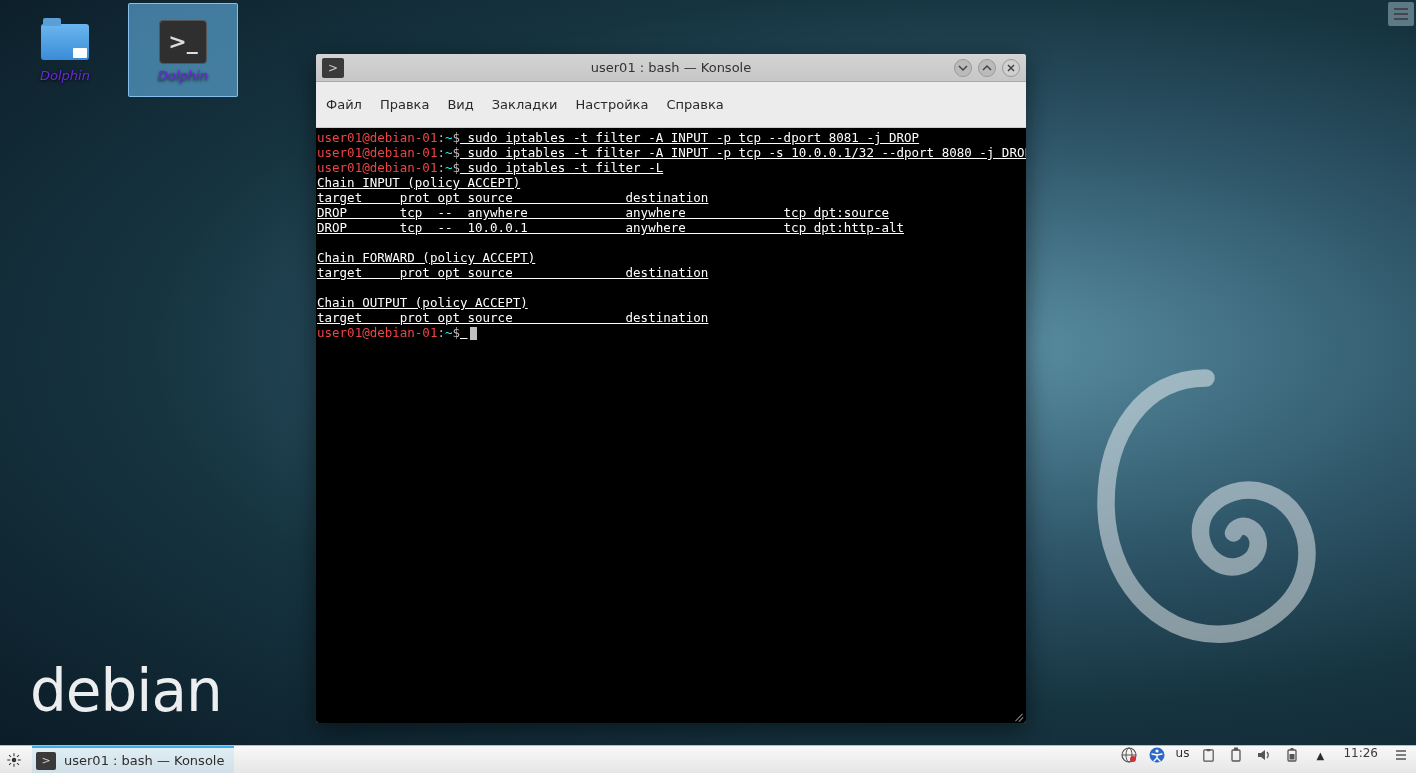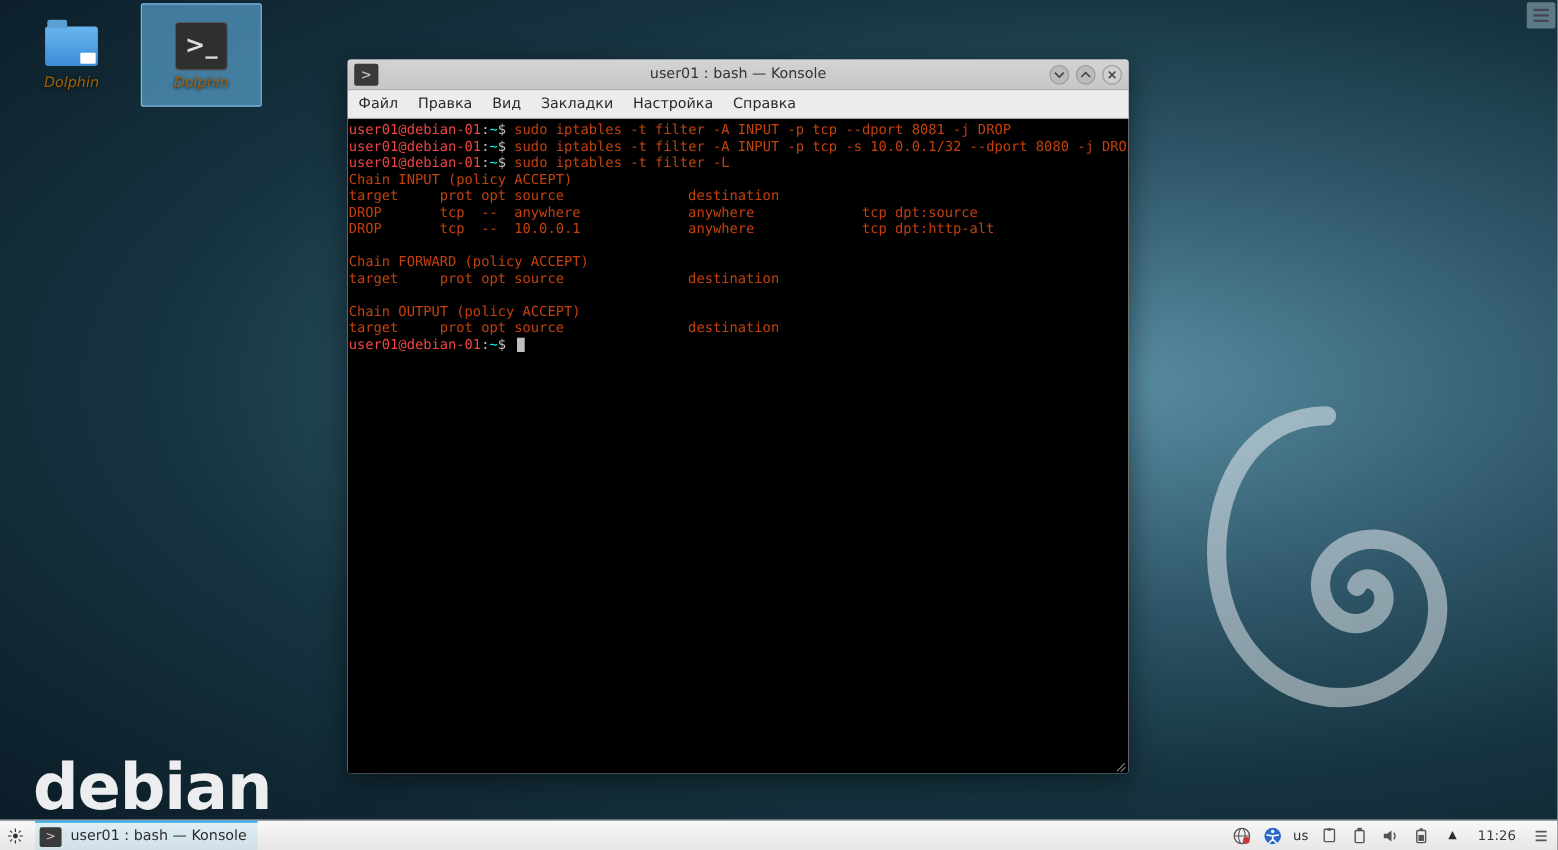--- a/index.html
+++ b/index.html
@@ -10,74 +10,74 @@
   font-family: "DejaVu Sans", Arial, sans-serif;
   background: radial-gradient(ellipse at 70% 45%, #5a8fa3 0%, #2e5568 35%, #163440 60%, #0a1a25 100%);
   position: relative;
 }
 
 
 .desktop-icons { position: absolute; top: 3px; left: 10px; display: flex; gap: 8px; }
 .desktop-icon { width: 110px; height: 94px; display: flex; flex-direction: column; align-items: center; justify-content: center; border-radius: 2px; cursor: pointer; }
 .desktop-icon.selected { background: rgba(100,180,230,0.6); border: 1px solid rgba(150,210,255,0.8); }
 .icon-img { width: 52px; height: 48px; display: flex; align-items: center; justify-content: center; }
-.icon-label { margin-top: 2px; color: #a16207; font-style: italic; font-size: 13px; font-weight: 500; text-shadow: 0 1px 3px rgba(0,0,0,0.9); }
+.icon-label { margin-top: 2px; color: #6d28d9; font-style: italic; font-size: 13px; font-weight: 500; text-shadow: 0 1px 3px rgba(0,0,0,0.9); }
 
 .folder-shape { width: 48px; height: 36px; background: linear-gradient(#6bb6f0,#3a8cd6); border-radius: 3px; position: relative; }
 .folder-shape::before { content: ""; position: absolute; top: -6px; left: 2px; width: 18px; height: 8px; background: #5a9fd6; border-radius: 2px 2px 0 0; }
 .folder-badge { position: absolute; bottom: 2px; right: 2px; width: 14px; height: 10px; background: #fff; border-radius: 1px; }
 
 .term-shape { width: 48px; height: 44px; background: #2f2f2f; border-radius: 4px; display:flex; align-items:center; justify-content:center; border: 1px solid #555;}
 .term-shape span { color:#ddd; font-size: 22px; font-weight:bold; }
 
 
-.debian-word { position: absolute; left: 30px; bottom: 24px; color: rgba(255,255,255,0.92); font-size: 58px; font-weight: bold; letter-spacing: -1px; font-style: normal; }
+.debian-word { position: absolute; left: 30px; bottom: 48px; color: rgba(255,255,255,0.92); font-size: 58px; font-weight: normal; letter-spacing: -1px; font-style: normal; }
 
 
 .swirl { position: absolute; right: 80px; bottom: 120px; width: 260px; height: 300px; opacity: 0.55; }
 
 
 .top-hamburger { position: absolute; top: 2px; right: 2px; width: 26px; height: 24px; background: rgba(140,170,180,0.6); border-radius: 2px; display:flex; flex-direction:column; justify-content:center; align-items:center; gap:3px; cursor:pointer; }
 .top-hamburger span { display:block; width:14px; height:2px; background:#445; }
 
 
 .window { position: absolute; left: 316px; top: 54px; width: 710px; background: #e9e9e9; box-shadow: 0 6px 25px rgba(0,0,0,0.5); border-radius: 3px; overflow: hidden; }
 .titlebar { height: 28px; background: linear-gradient(#d4d4d4,#c6c6c6); display:flex; align-items:center; position:relative; border-bottom:1px solid #aaa;}
 .title-icon { width: 22px; height: 20px; margin-left: 6px; background:#3a3a3a; border-radius:2px; display:flex; align-items:center; justify-content:center; }
 .title-icon span { color:#ccc; font-size:12px; }
 .title-text { position:absolute; left:0; right:0; text-align:center; font-size:13px; color:#333; pointer-events:none; }
 .win-buttons { margin-left:auto; display:flex; gap:6px; padding-right:6px; }
 .win-btn { width:18px; height:18px; border-radius:50%; background:#bbb; display:flex; align-items:center; justify-content:center; font-size:11px; cursor:pointer; border:1px solid #999; }
 .win-btn.close { background:#d0d0d0; }
 
-.menubar { height: 26px; background: #ececec; display:flex; align-items:center; padding: 0 10px; gap: 18px; font-size:13px; color:#2a2a2a; border-bottom:1px solid #ccc;}
+.menubar { height: 46px; background: #ececec; display:flex; align-items:center; padding: 0 10px; gap: 18px; font-size:13px; color:#2a2a2a; border-bottom:1px solid #ccc;}
 .menubar span { cursor:pointer; }
 
 .terminal-body { background:#000; color:#bfbfbf; font-family: "DejaVu Sans Mono", monospace; font-size: 12.5px; line-height: 15px; padding: 2px 1px 6px 1px; min-height: 595px; white-space: pre; overflow:hidden; }
 .prompt-user { color:#ef4444; }
 .prompt-colon { color:#bfbfbf; }
 .prompt-tilde { color:#0ff; }
 .prompt-dollar { color:#bfbfbf; }
-.cmd { color:#c2410c; }
+.cmd { color:#ffffff;text-decoration:underline; }
 .cursor { display:inline-block; width:7px; height:13px; background:#bfbfbf; vertical-align: text-bottom; margin-left:2px;}
 
 .resize-grip { position:absolute; right:2px; bottom:2px; width:14px; height:14px; }
 .resize-grip::before, .resize-grip::after { content:""; position:absolute; background:#888; }
 .resize-grip::before { width:10px; height:1px; bottom:3px; right:0; transform: rotate(-45deg); }
 .resize-grip::after { width:6px; height:1px; bottom:1px; right:0; transform: rotate(-45deg); }
 
 
 .taskbar { position:absolute; left:0; right:0; bottom:0; height:28px; background: linear-gradient(#f8f8f8,#e6e6e6); border-top:1px solid #bbb; display:flex; align-items:center; font-size:13px; color:#2d2d2d; }
 .start-btn { width:28px; height:28px; display:flex; align-items:center; justify-content:center; cursor:pointer; }
 .start-svg { width:18px; height:18px; }
 .task-item { display:flex; align-items:center; height:28px; padding: 0 10px 0 4px; border-top: 2px solid #3daee9; background: rgba(61,174,233,0.12); cursor:pointer; margin-left:4px;}
 .task-item .ticon { width:20px; height:18px; background:#3a3a3a; border-radius:2px; display:flex; align-items:center; justify-content:center; margin-right:8px;}
 .task-item .ticon span { color:#ccc; font-size:11px;}
 
-.tray { margin-left:auto; display:flex; align-items:center; gap:10px; padding-right:6px; height:100%; }
+.tray { margin-left:auto; display:flex; align-items:flex-start; gap:10px; padding-right:6px; height:100%; }
 .tray-icon { width:18px; height:18px; display:flex; align-items:center; justify-content:center; cursor:pointer; }
 .tray-txt { font-size:12px; }
 .clock { font-size:12px; color:#3a3a3a; padding: 0 4px; }
 .tray-sep-up { font-size:10px; }
 
 svg { display:block; }
 </style>
 </head>
 <body>
 

